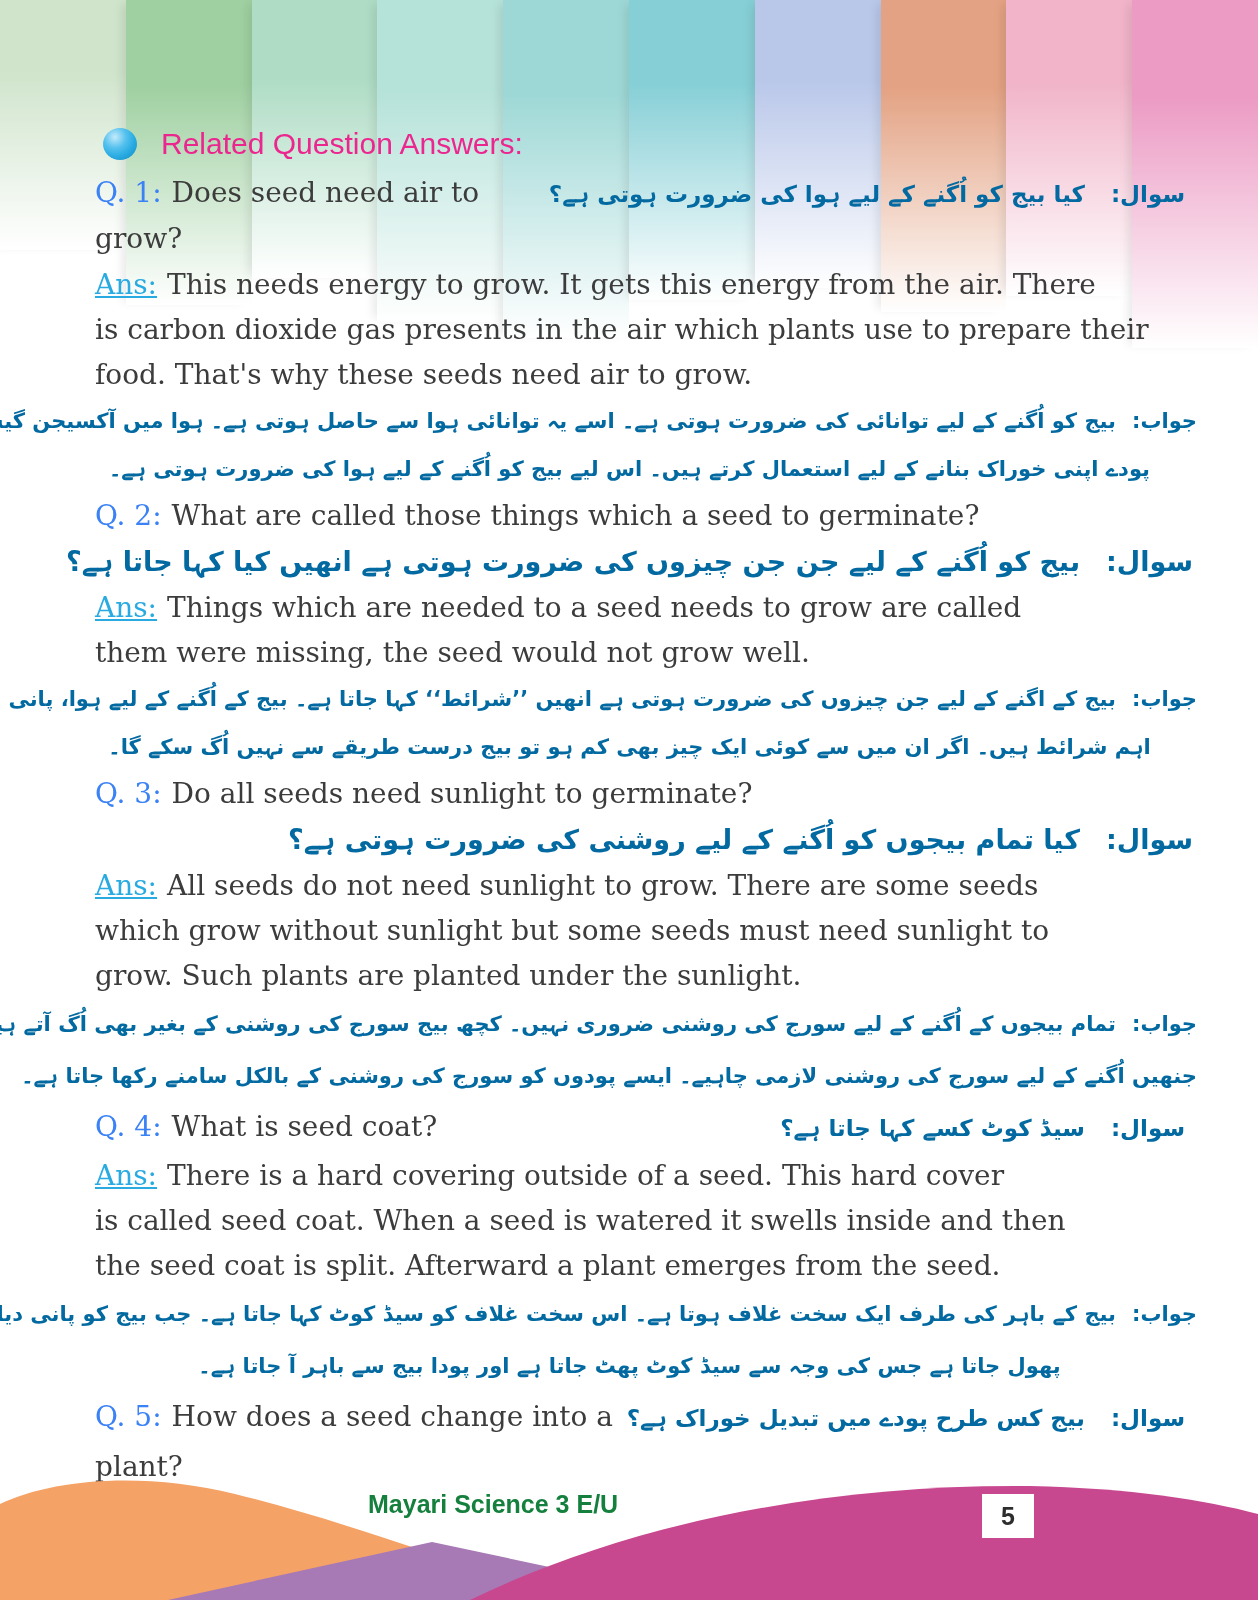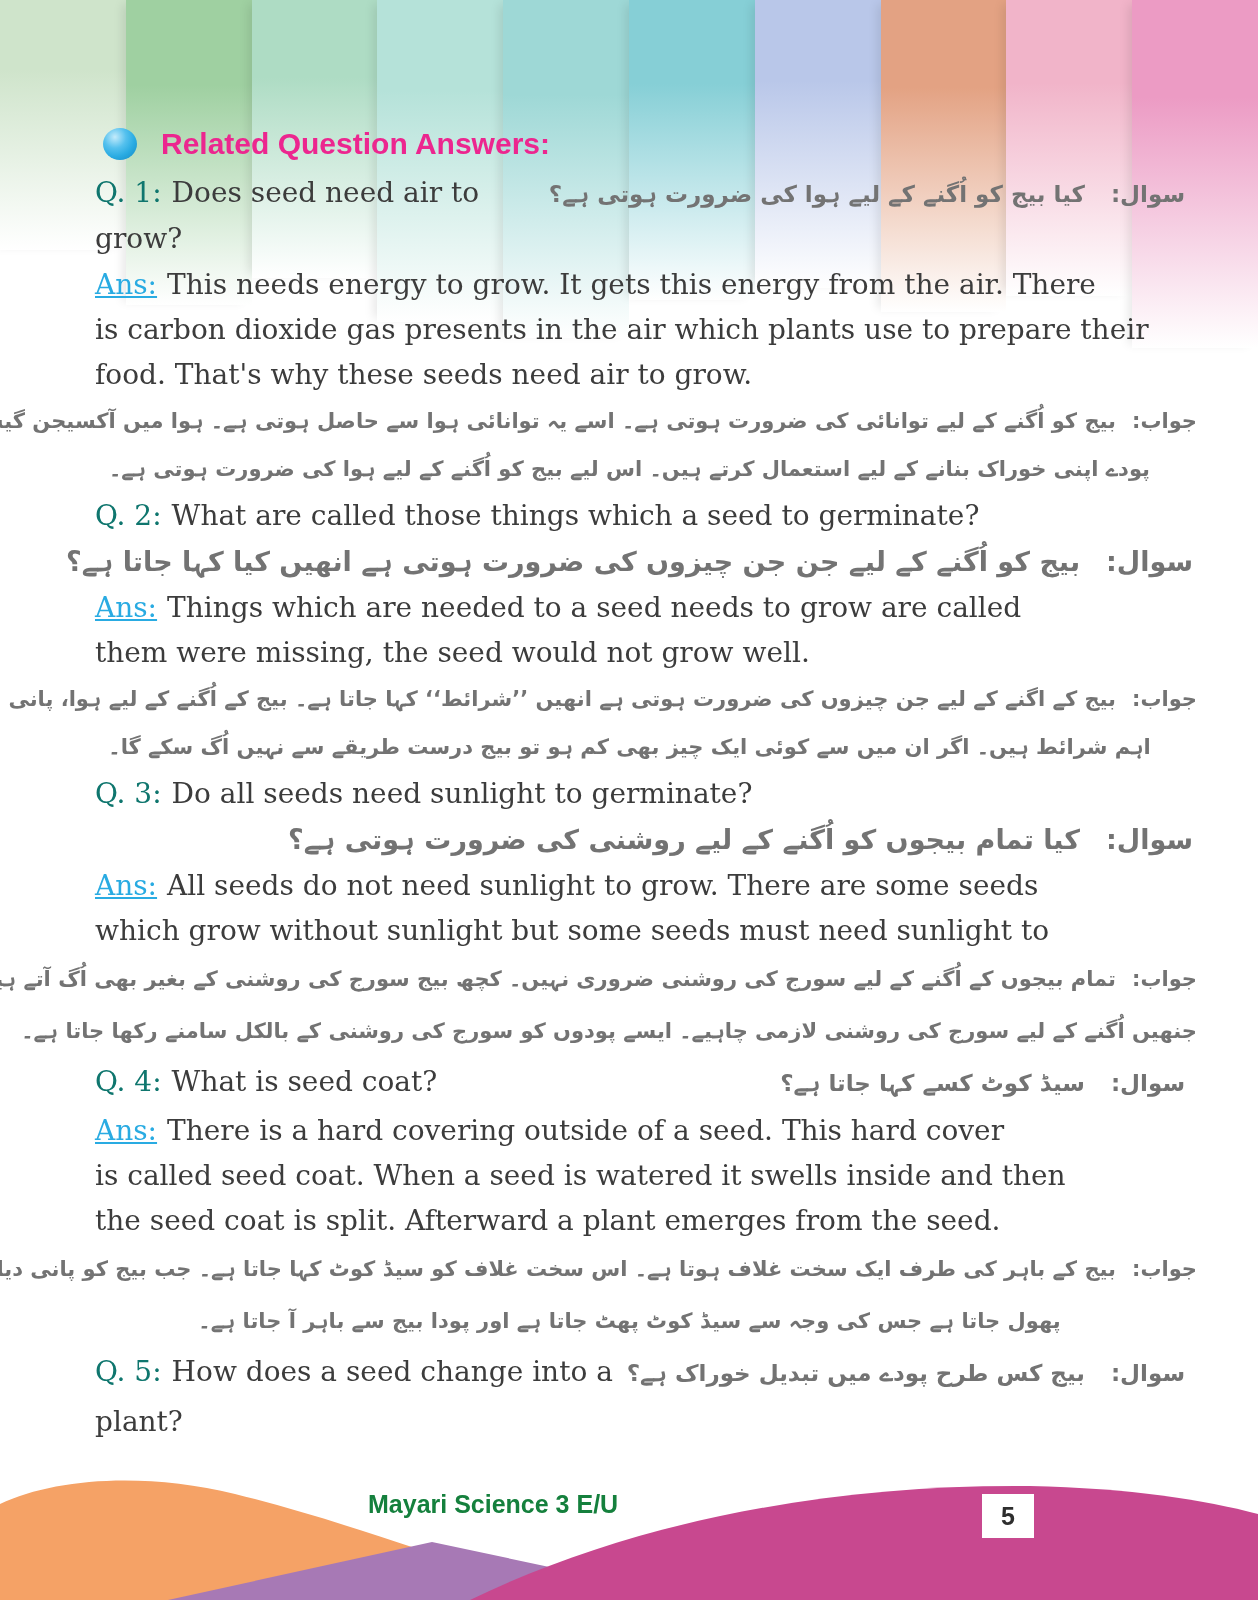--- a/index.html
+++ b/index.html
@@ -19,29 +19,29 @@
   .panel:nth-child(7){height:288px;}
   .panel:nth-child(8){height:312px;}
   .panel:nth-child(9){height:296px;}
   .panel:nth-child(10){height:348px;}
 
   
   .content{position:absolute;top:118px;left:95px;right:73px;}
   .heading-row{height:52px;display:flex;align-items:center;margin-left:8px;}
   .bullet{width:34px;height:32px;border-radius:50%;flex:0 0 auto;margin-right:24px;
           background:radial-gradient(circle at 35% 28%, #c4ebfb 0%, #55c1ee 35%, #29abe2 62%, #1486c0 100%);}
-  .heading{margin:0;font-family:"Liberation Sans", sans-serif;font-weight:bold;font-size:30px;color:#ec268f;}
+  .heading{margin:0;font-family:"Liberation Sans", sans-serif;font-weight:normal;font-size:30px;color:#ec268f;}
 
   .q-row{display:flex;justify-content:space-between;align-items:baseline;line-height:46px;min-height:46px;}
   .q-row.tall{line-height:50px;min-height:50px;}
   .q-en{font-size:28px;color:#3c3c3c;}
-  .q-label{color:#0f766e;margin-right:10px;}
+  .q-label{color:#3b82f6;margin-right:10px;}
   .ans-label{color:#29abe2;margin-right:10px;text-decoration:underline;}
 
-  .ur{font-family:"DejaVu Sans", sans-serif;font-weight:700;color:#737373;}
+  .ur{font-family:"DejaVu Sans", sans-serif;font-weight:700;color:#0369a1;}
   .q-ur{direction:rtl;font-size:23px;white-space:nowrap;}
   .q-ur-row{direction:rtl;font-size:27px;line-height:46px;min-height:46px;white-space:nowrap;margin-right:-8px;}
   .ur-label{margin-left:26px;}
 
   .ans-en{font-size:28px;}
   .en-line{line-height:45px;white-space:nowrap;}
 
   .ans-ur{margin-left:-33px;margin-right:-12px;}
   .ur-line{direction:rtl;font-size:21px;line-height:48px;white-space:nowrap;}
   .ans-ur.wide .ur-line{line-height:52px;}
@@ -126,20 +126,21 @@
         <div class="q-en">
           <span class="q-label">Q. 3:</span><span>Do all seeds need sunlight to germinate?</span>
         </div>
       </div>
       <div class="q-ur-row ur">
         <span class="ur-label">سوال:</span><span>کیا تمام بیجوں کو اُگنے کے لیے روشنی کی ضرورت ہوتی ہے؟</span>
       </div>
       <div class="ans-en">
         <div class="en-line"><span class="ans-label">Ans:</span><span>All seeds do not need sunlight to grow. There are some seeds</span></div>
         <div class="en-line">which grow without sunlight but some seeds must need sunlight to</div>
+        <div class="en-line">grow. Such plants are planted under the sunlight.</div>
       </div>
       <div class="ans-ur ur wide">
         <div class="ur-line"><span class="ur-label">جواب:</span><span>تمام بیجوں کے اُگنے کے لیے سورج کی روشنی ضروری نہیں۔ کچھ بیج سورج کی روشنی کے بغیر بھی اُگ آتے ہیں لیکن کچھ بیج ایسے بھی ہیں</span></div>
         <div class="ur-line cont">جنھیں اُگنے کے لیے سورج کی روشنی لازمی چاہیے۔ ایسے پودوں کو سورج کی روشنی کے بالکل سامنے رکھا جاتا ہے۔</div>
       </div>
     </div>
 
     <div>
       <div class="q-row tall">
         <div class="q-en">

